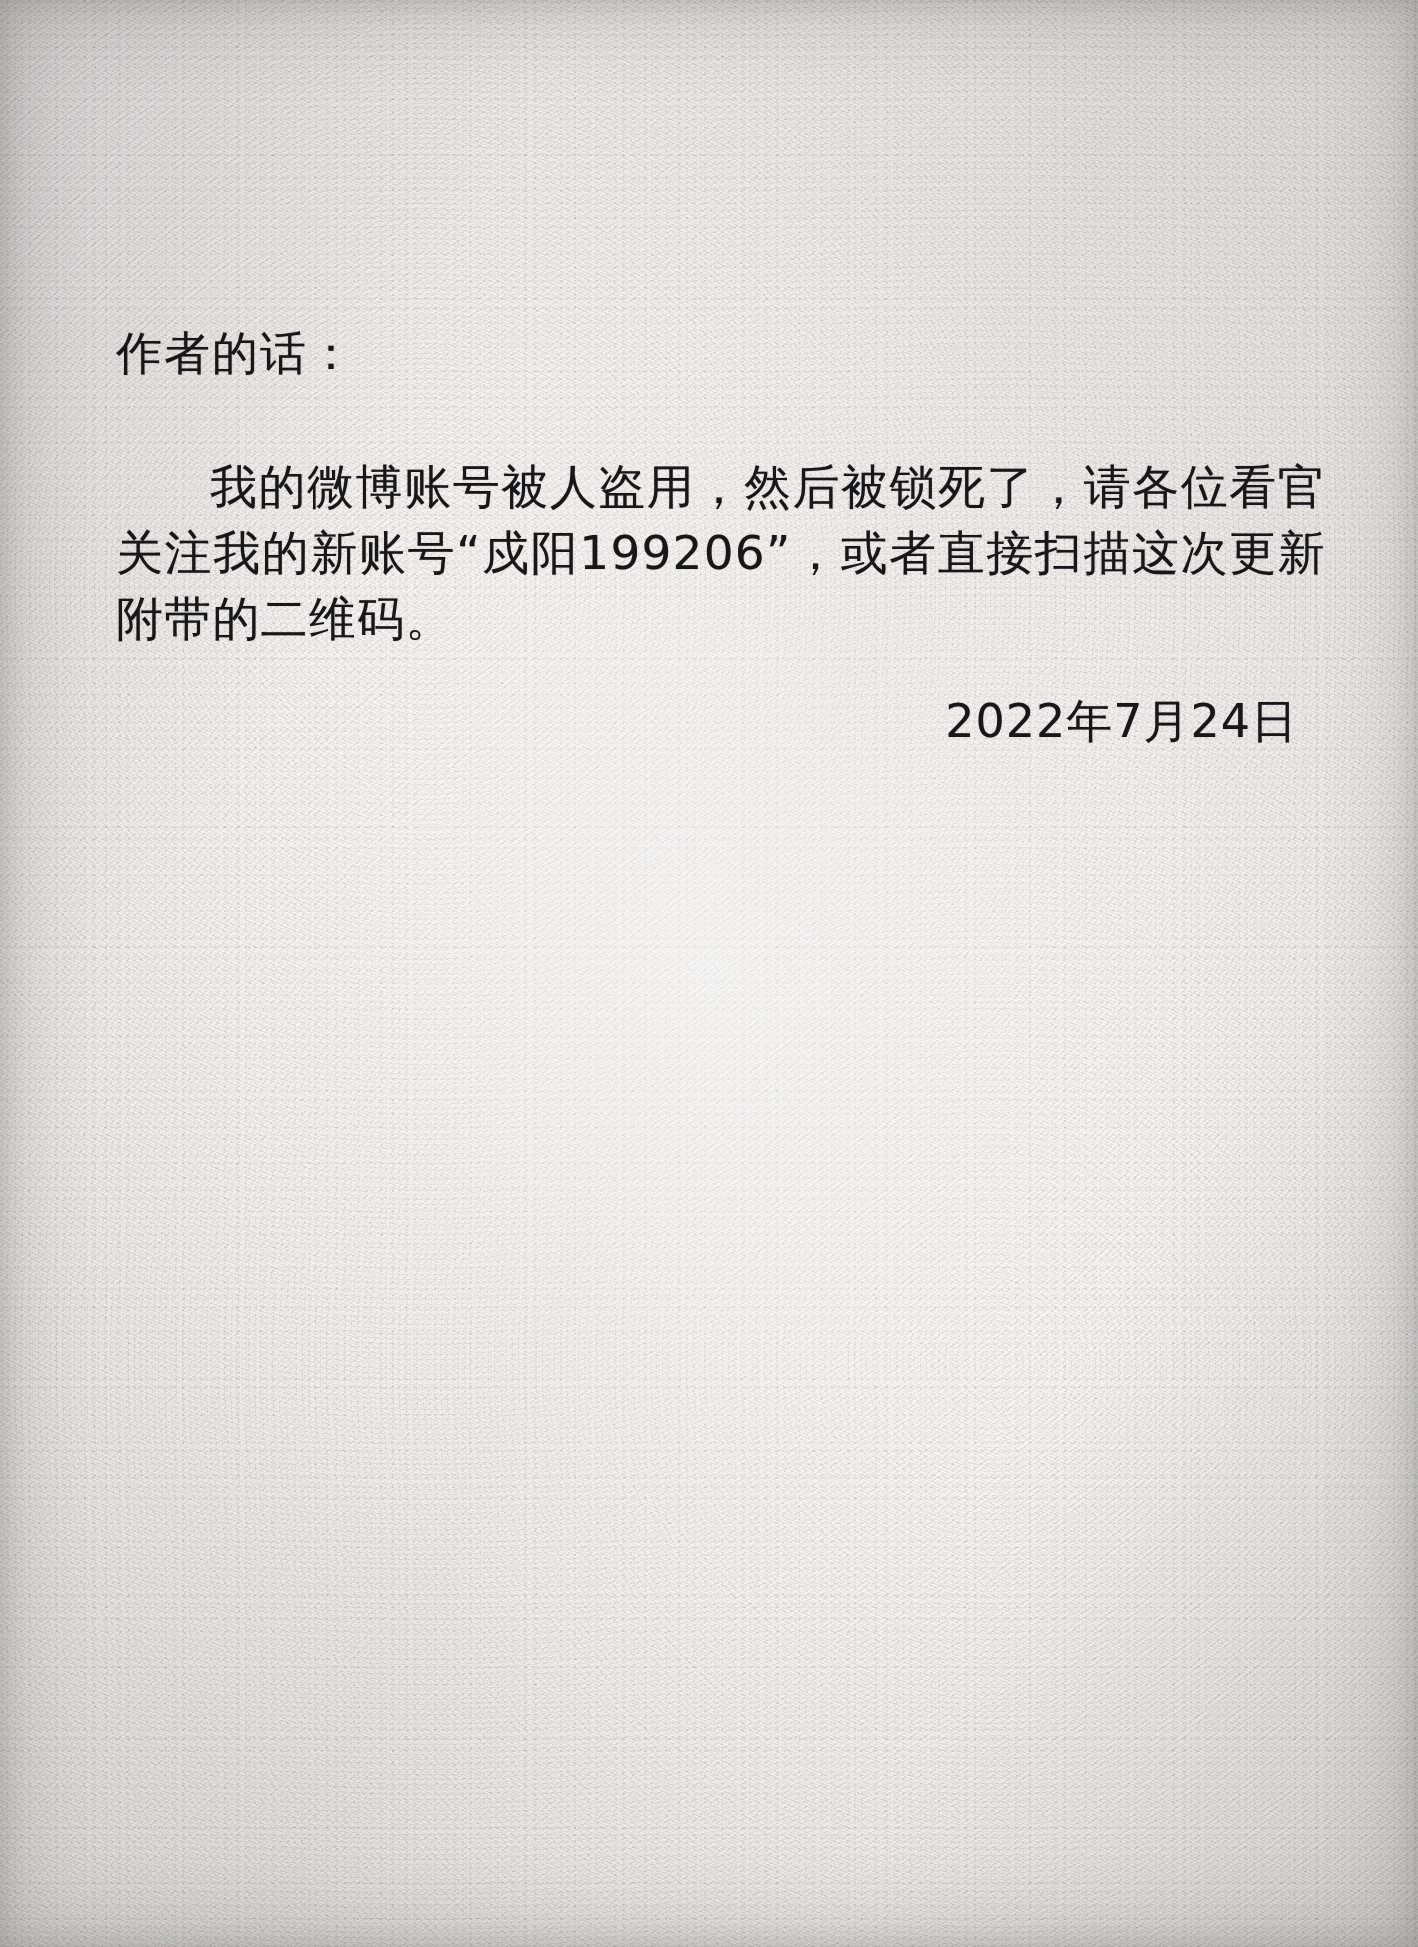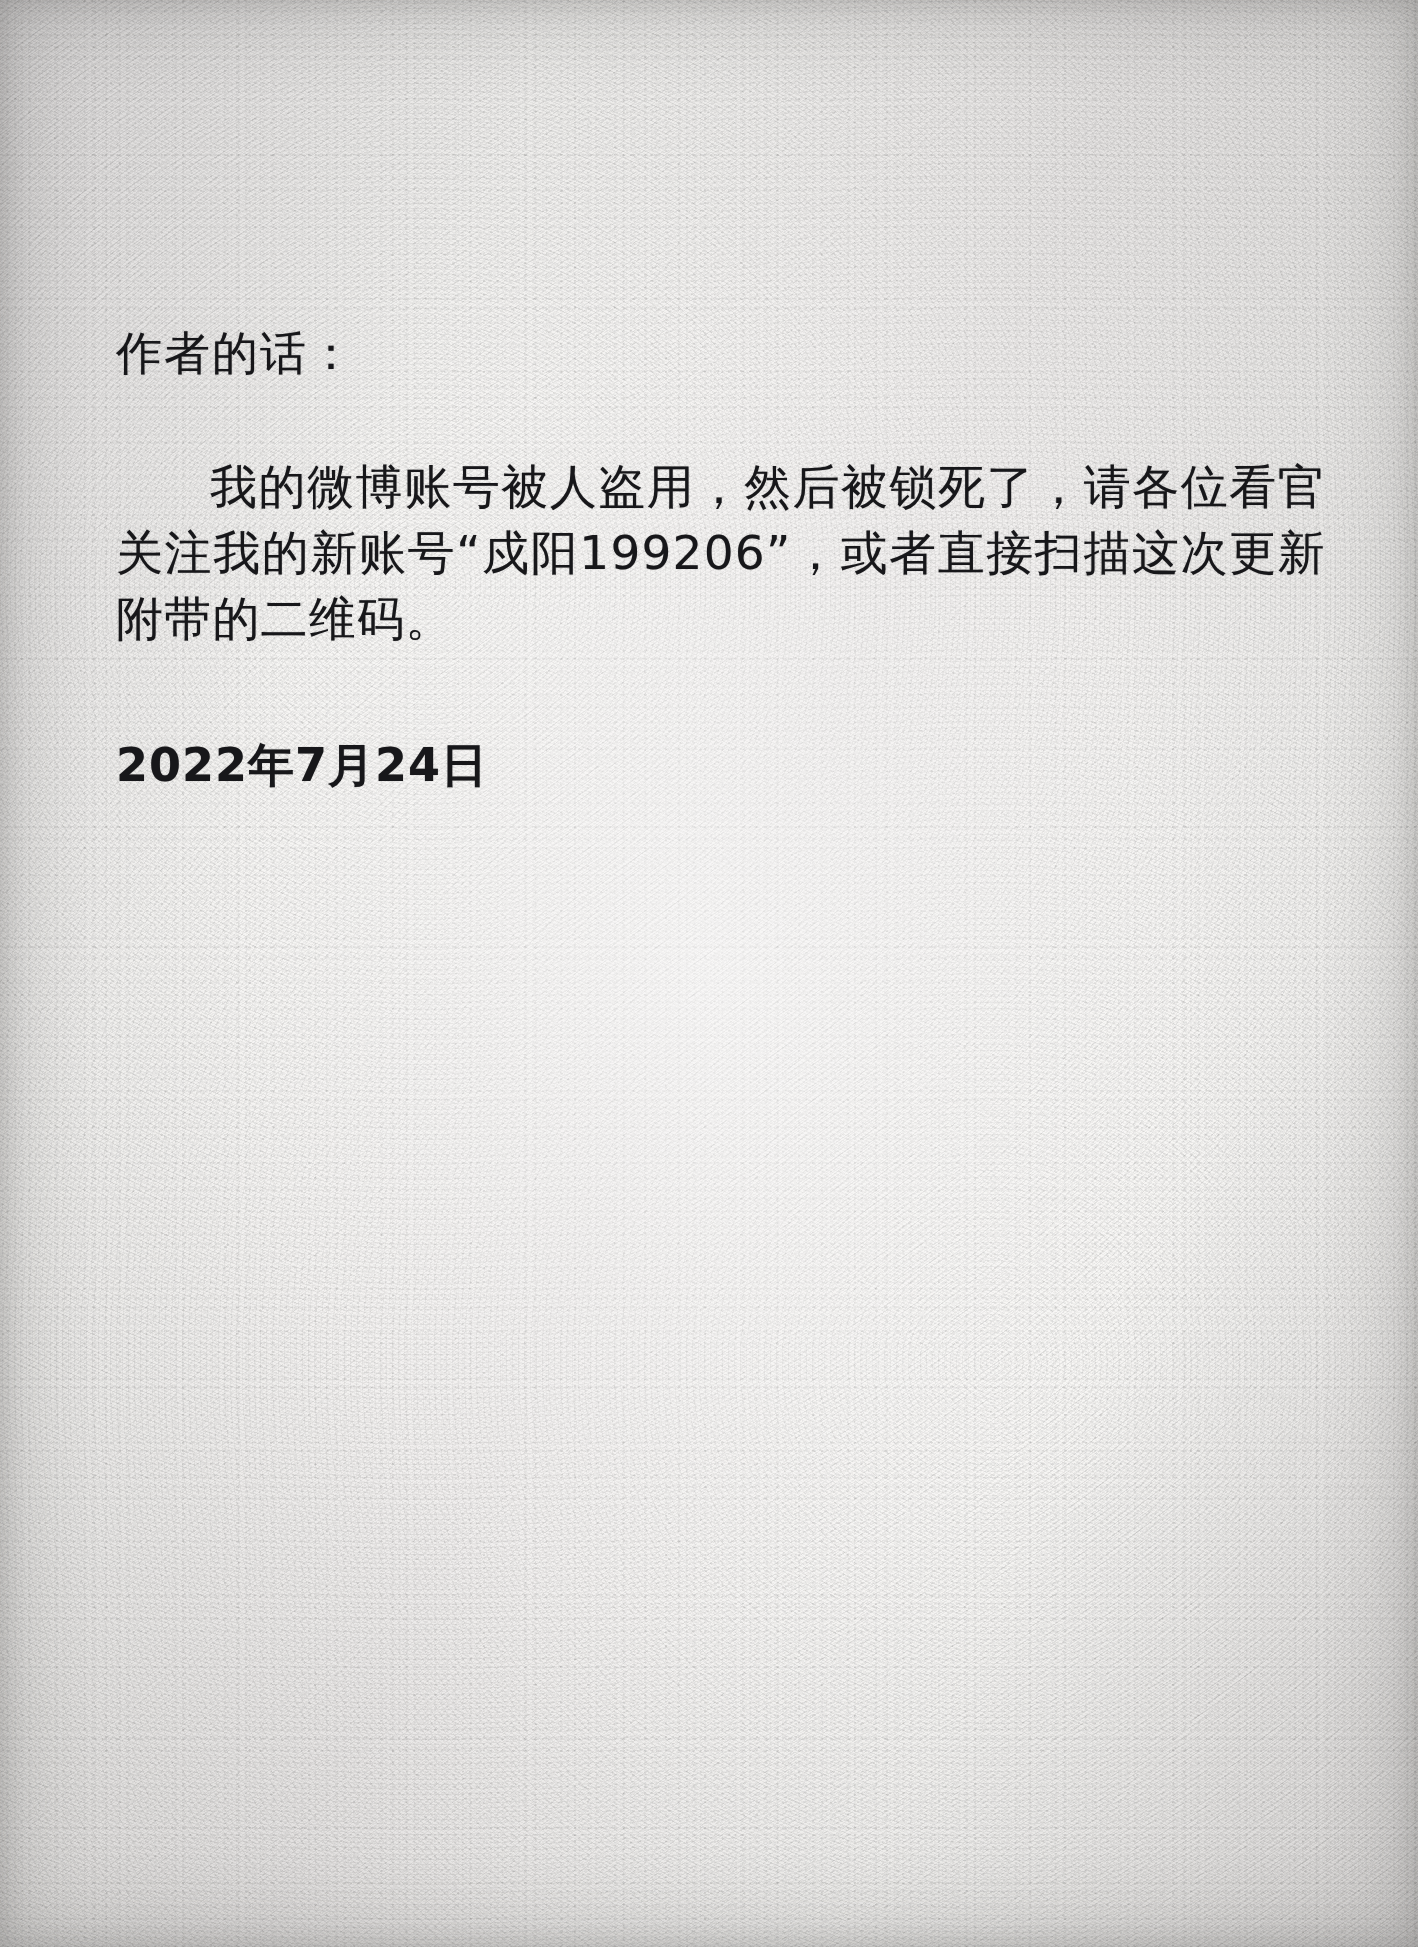--- a/index.html
+++ b/index.html
@@ -88,28 +88,28 @@
     text-indent: 2em;
     margin: 0 0 4px 0;
     width: 1210px;
     text-align: justify;
     text-justify: inter-ideograph;
     font-weight: 500;
     text-shadow: 0 0 1px rgba(0,0,0,0.40);
   }
 
   .date-line {
-    margin-top: 84px;
+    margin-top: 40px;
     font-size: 46px;
     letter-spacing: 1px;
-    text-align: left;
+    text-align: right;
     width: 1210px;
     padding-right: 28px;
     box-sizing: border-box;
-    font-weight: 700;
+    font-weight: 400;
     text-shadow: 0 0 1px rgba(0,0,0,0.40);
   }
 
   .watermark {
     position: absolute;
     right: 74px;
     bottom: 46px;
     font-size: 34px;
     color: rgba(120,118,116,0.45);
     letter-spacing: 4px;

